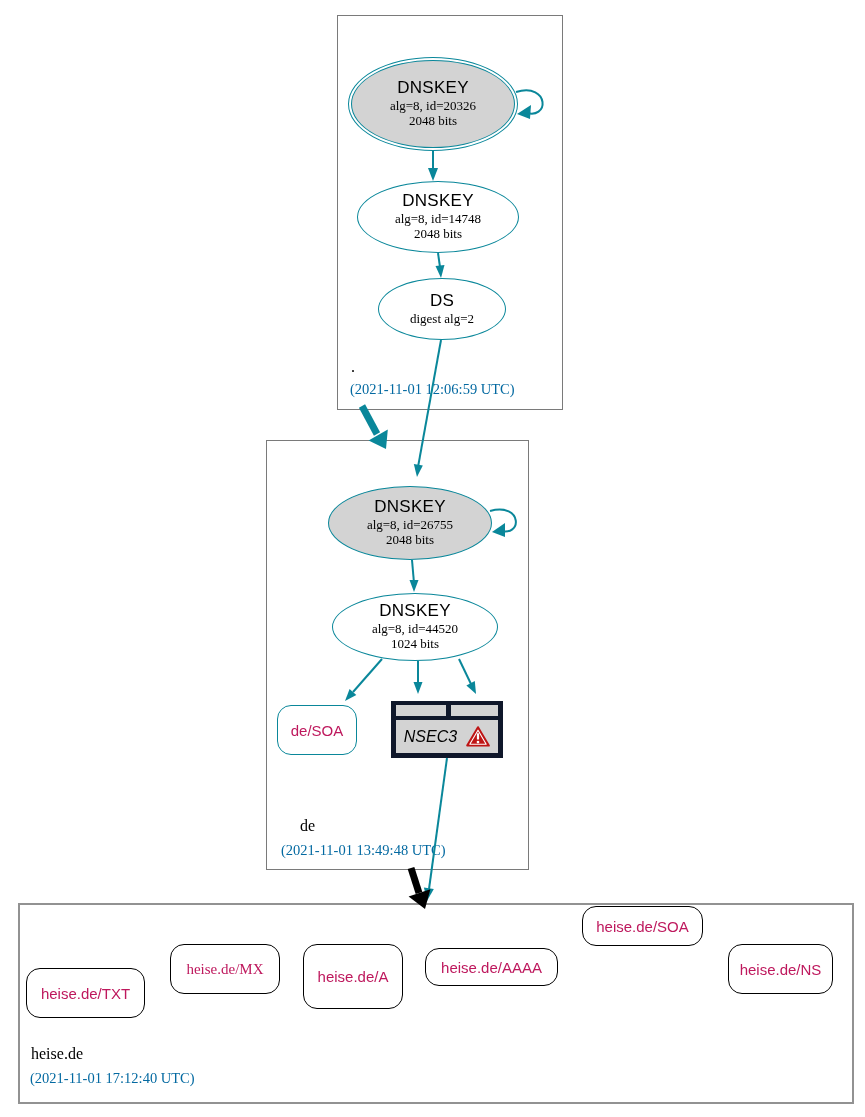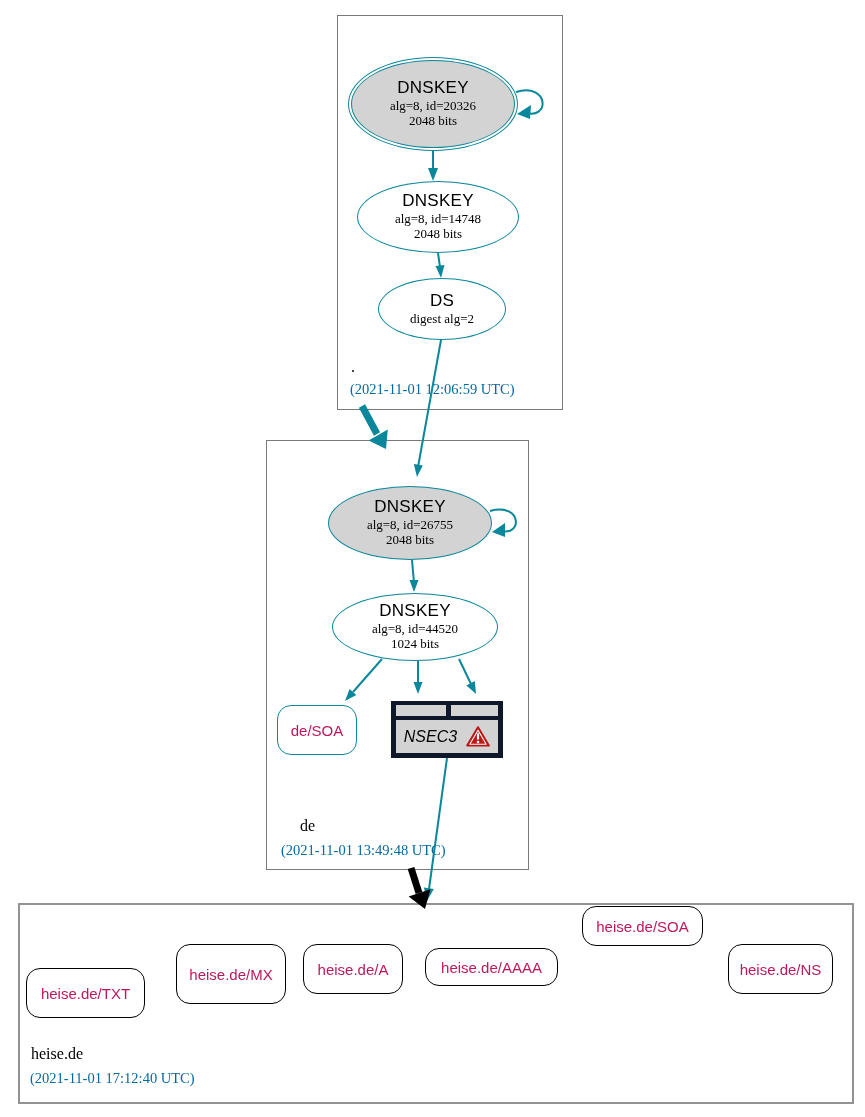--- a/index.html
+++ b/index.html
@@ -113,24 +113,24 @@
       </svg>
     </div>
   </div>
 
   <div class="zone-label" style="left:284px;top:817px;margin-left:16px;">de</div>
   <div class="zone-ts" style="left:281px;top:842px;">(2021-11-01 13:49:48 UTC)</div>
 
   <div class="rrect black" style="left:26px;top:928px;width:119px;height:50px;margin-top:40px;">
     <span>heise.de/TXT</span>
   </div>
-  <div class="rrect black" style="left:176px;top:944px;width:110px;height:60px;">
+  <div class="rrect black" style="left:170px;top:944px;width:110px;height:50px;font-family:Liberation Serif, serif;">
     <span>heise.de/MX</span>
   </div>
-  <div class="rrect black" style="left:303px;top:944px;width:100px;height:50px;">
+  <div class="rrect black" style="left:303px;top:944px;width:100px;height:65px;">
     <span>heise.de/A</span>
   </div>
   <div class="rrect black" style="left:425px;top:948px;width:133px;height:38px;">
     <span>heise.de/AAAA</span>
   </div>
   <div class="rrect black" style="left:582px;top:906px;width:121px;height:40px;">
     <span>heise.de/SOA</span>
   </div>
   <div class="rrect black" style="left:728px;top:944px;width:105px;height:50px;">
     <span>heise.de/NS</span>

